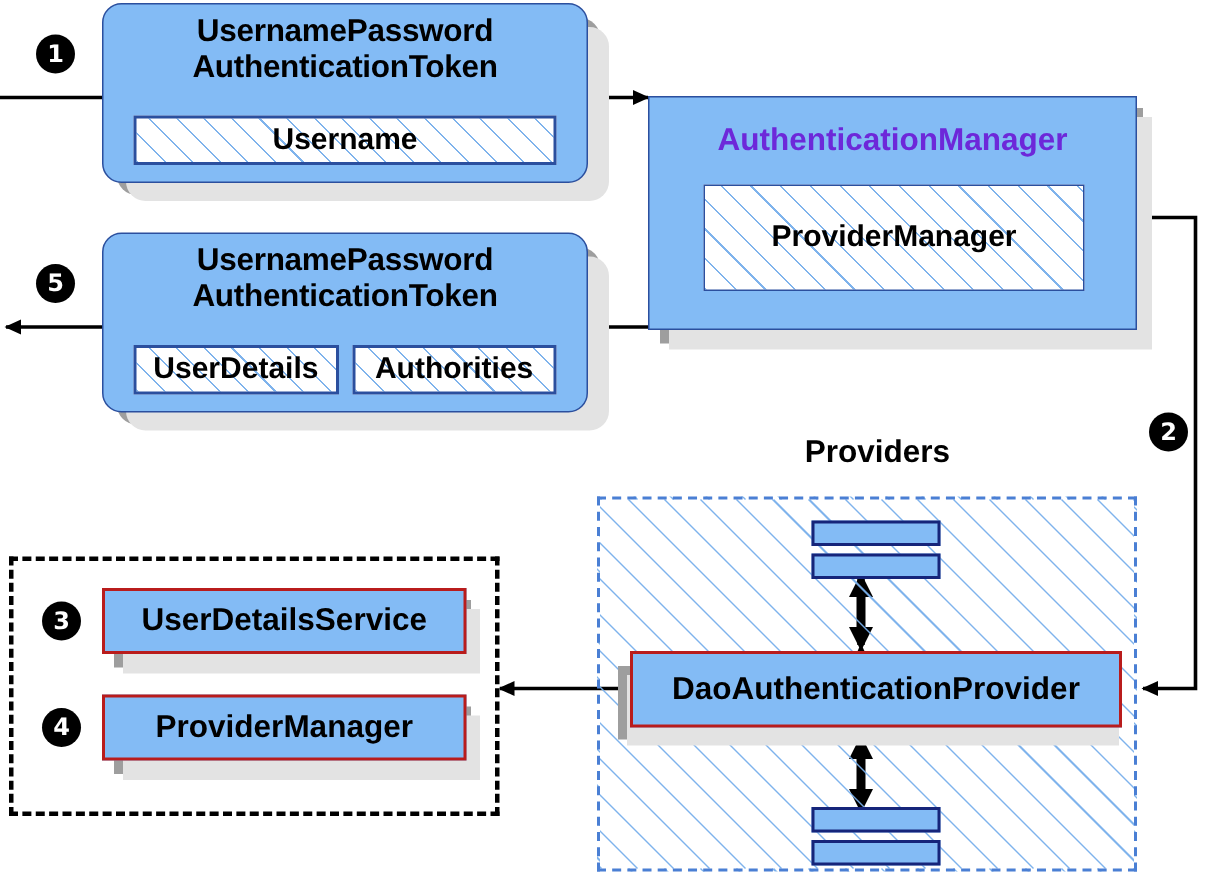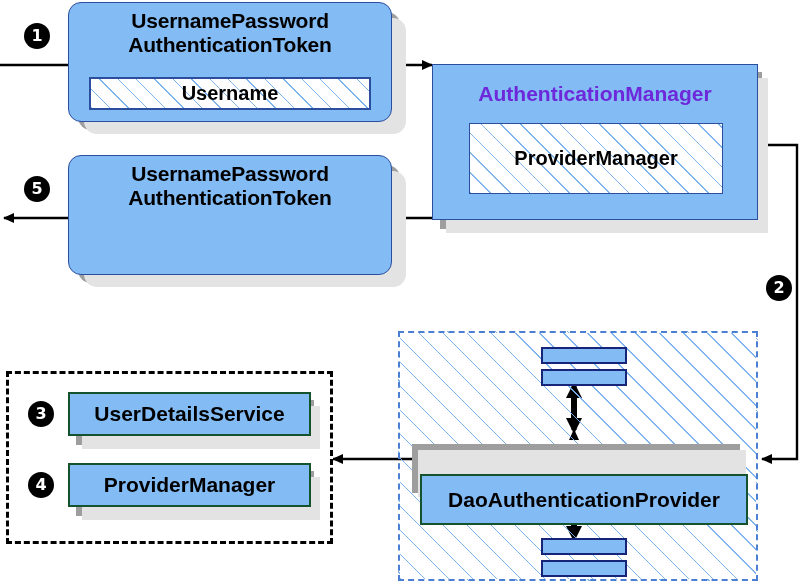--- a/index.html
+++ b/index.html
@@ -63,21 +63,21 @@
        rgba(120,175,235,.95) 0 1px, rgba(255,255,255,0) 1px 17px);
   }
   .dashed-black{
     position:absolute;box-sizing:border-box;
     border:3px dashed #000000;background:#ffffff;
   }
 
   
   .bar-card{
     position:absolute;box-sizing:border-box;
-    background:#83bbf5;border:2px solid #14532d;
+    background:#83bbf5;border:2px solid #b91c1c;
     display:flex;align-items:center;justify-content:center;
     font-size:21px;font-weight:bold;color:#000;
   }
   .mini-bar{
     position:absolute;box-sizing:border-box;
     background:#83bbf5;border:2px solid #16257a;
   }
 
   
   .num-circle{
@@ -163,44 +163,49 @@
   </div>
 
   <div class="shadow-dark" style="left:78px;top:165px;width:322px;height:118px;border-radius:13px;"></div>
   <div class="shadow-light" style="left:84px;top:171px;width:322px;height:116px;border-radius:13px;"></div>
 
   <div class="token-card" style="left:68px;top:155px;width:324px;height:120px;">
     <div class="token-title">
       <span>UsernamePassword</span><br>
       <span>AuthenticationToken</span>
     </div>
+    <div class="token-fields">
+      <div class="field-box">UserDetails</div>
+      <div class="field-box">Authorities</div>
+    </div>
   </div>
 
   <div class="num-circle" style="left:24px;top:176px;">
     <span>5</span>
   </div>
 
   <div class="caption" style="left:470px;top:266px;width:230px;">
     <br>
+    <span>Providers</span>
   </div>
 
   <div class="num-circle" style="left:766px;top:275px;">
     <span>2</span>
   </div>
 
   <div class="dashed-blue" style="left:398px;top:331px;width:360px;height:250px;"></div>
 
   <div class="mini-bar" style="left:541px;top:347px;width:86px;height:17px;"></div>
   <div class="mini-bar" style="left:541px;top:369px;width:86px;height:17px;"></div>
   <div class="mini-bar" style="left:541px;top:538px;width:86px;height:17px;"></div>
   <div class="mini-bar" style="left:541px;top:560px;width:86px;height:17px;"></div>
 
   <div class="shadow-dark" style="left:412px;top:444px;width:328px;height:49px;"></div>
   <div class="shadow-light" style="left:418px;top:450px;width:328px;height:47px;"></div>
-  <div class="bar-card" style="left:420px;top:434px;width:328px;height:51px;margin-top:40px;">
+  <div class="bar-card" style="left:420px;top:434px;width:328px;height:51px;">
     <span>DaoAuthenticationProvider</span>
   </div>
 
   <div class="dashed-black" style="left:6px;top:371px;width:327px;height:173px;"></div>
 
   <div class="shadow-dark" style="left:76px;top:400px;width:238px;height:45px;"></div>
   <div class="shadow-light" style="left:82px;top:406px;width:238px;height:43px;"></div>
   <div class="bar-card" style="left:68px;top:392px;width:243px;height:44px;">
     <span>UserDetailsService</span>
   </div>

